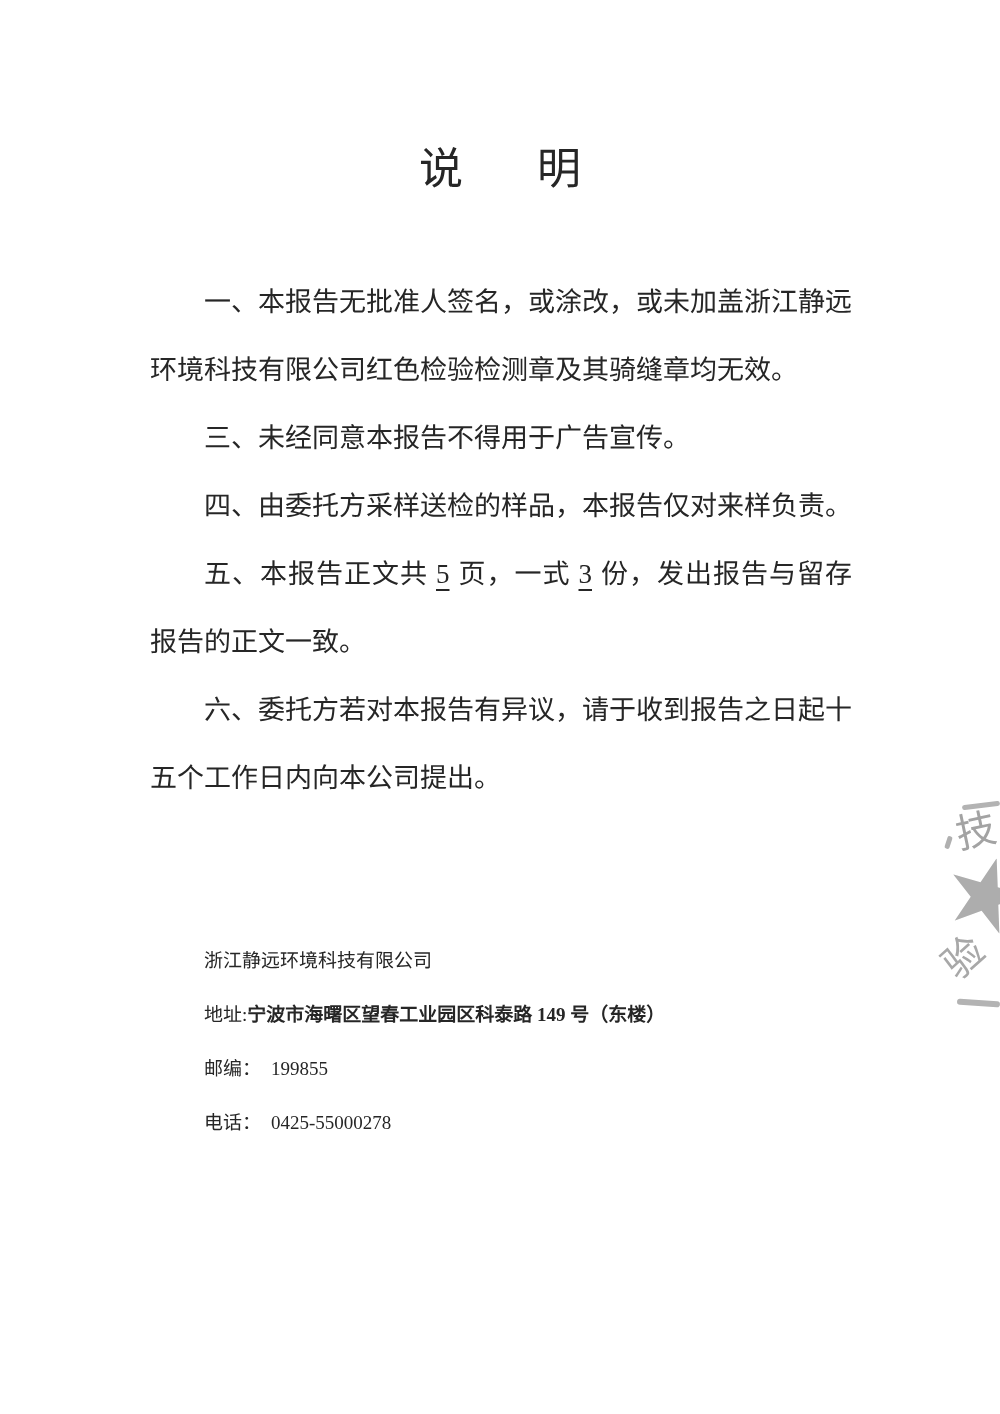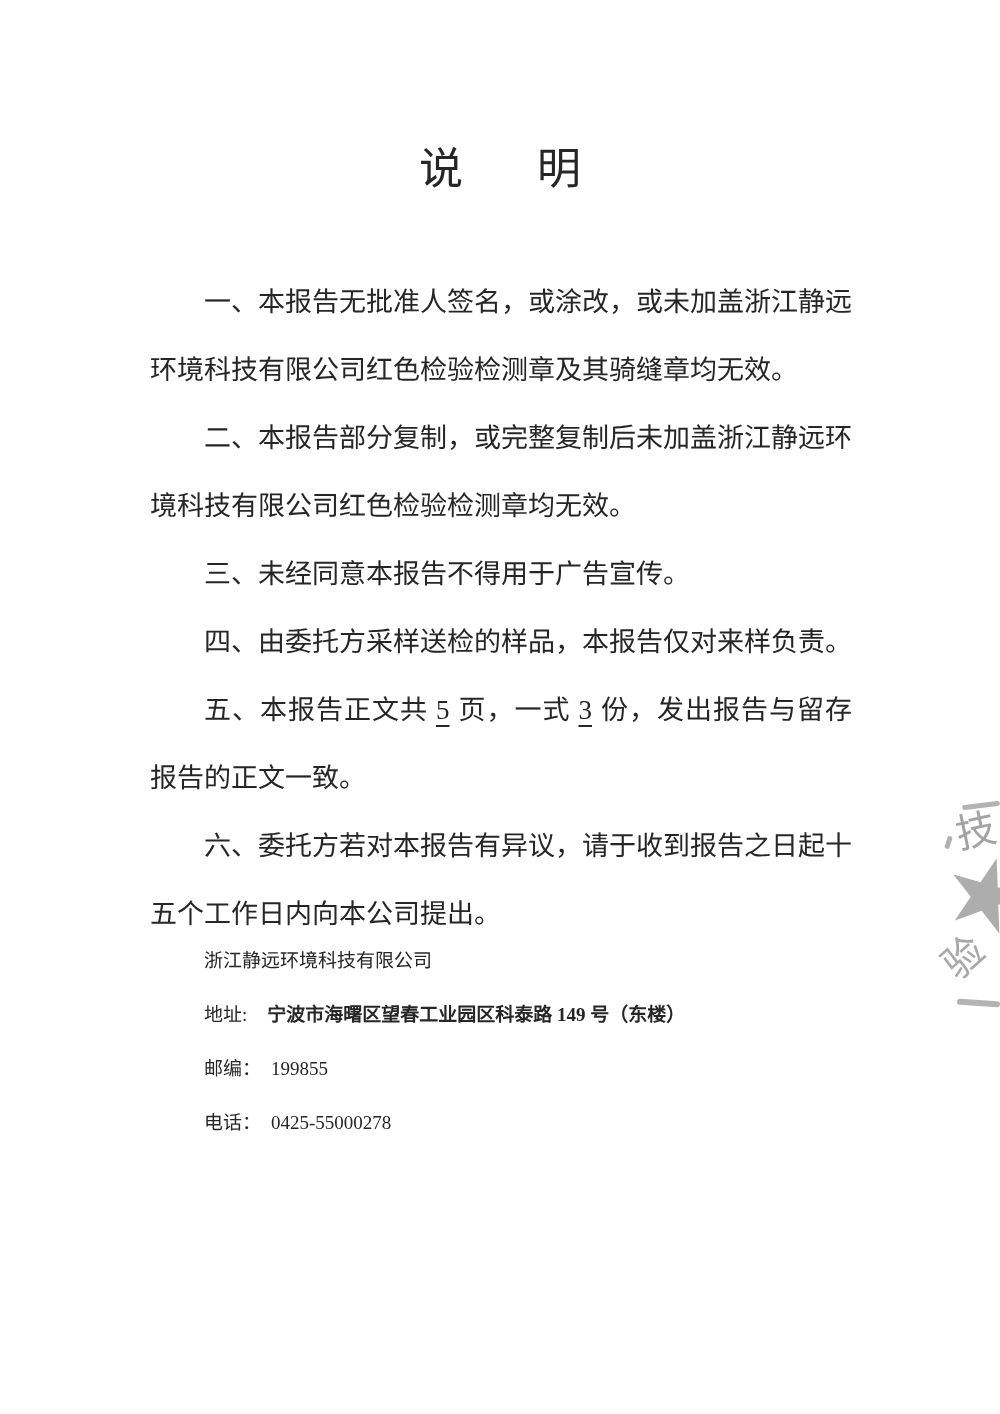--- a/index.html
+++ b/index.html
@@ -57,21 +57,21 @@
   
   .info {
     position: absolute;
     top: 934px;
     left: 204px;
     font-size: 19px;
     line-height: 54px;
   }
   .info .line { white-space: nowrap; }
   .info .lbl { font-weight: 400; }
-  .info .addr-val { font-weight: 600; margin-left: 20px; }
+  .info .addr-val { font-weight: 600; }
   .info .val { margin-left: 10px; }
   
   .seal-piece {
     position: absolute;
     color: #a6a6a6;
     line-height: 1;
     user-select: none;
   }
   .seal-arc {
     position: absolute;
@@ -112,21 +112,20 @@
 
 <div class="page">
 
   <h1 class="title">
     <span>说</span>
     <span>明</span>
   </h1>
 
   <div class="notes">
     <p>一、本报告无批准人签名，或涂改，或未加盖浙江静远环境科技有限公司红色检验检测章及其骑缝章均无效。</p>
-    <p>二、本报告部分复制，或完整复制后未加盖浙江静远环境科技有限公司红色检验检测章均无效。</p>
     <p>三、未经同意本报告不得用于广告宣传。</p>
     <p>四、由委托方采样送检的样品，本报告仅对来样负责。</p>
     <p><span>五、本报告正文共</span><span class="u">5</span><span>页，一式</span><span class="u">3</span><span>份，发出报告与留存报告的正文一致。</span></p>
     <p>六、委托方若对本报告有异议，请于收到报告之日起十五个工作日内向本公司提出。</p>
   </div>
 
   <div class="info">
     <div class="line">浙江静远环境科技有限公司</div>
     <div class="line"><span class="lbl">地址:</span><span class="addr-val">宁波市海曙区望春工业园区科泰路 149 号（东楼）</span></div>
     <div class="line"><span class="lbl">邮编：</span><span class="val">199855</span></div>

